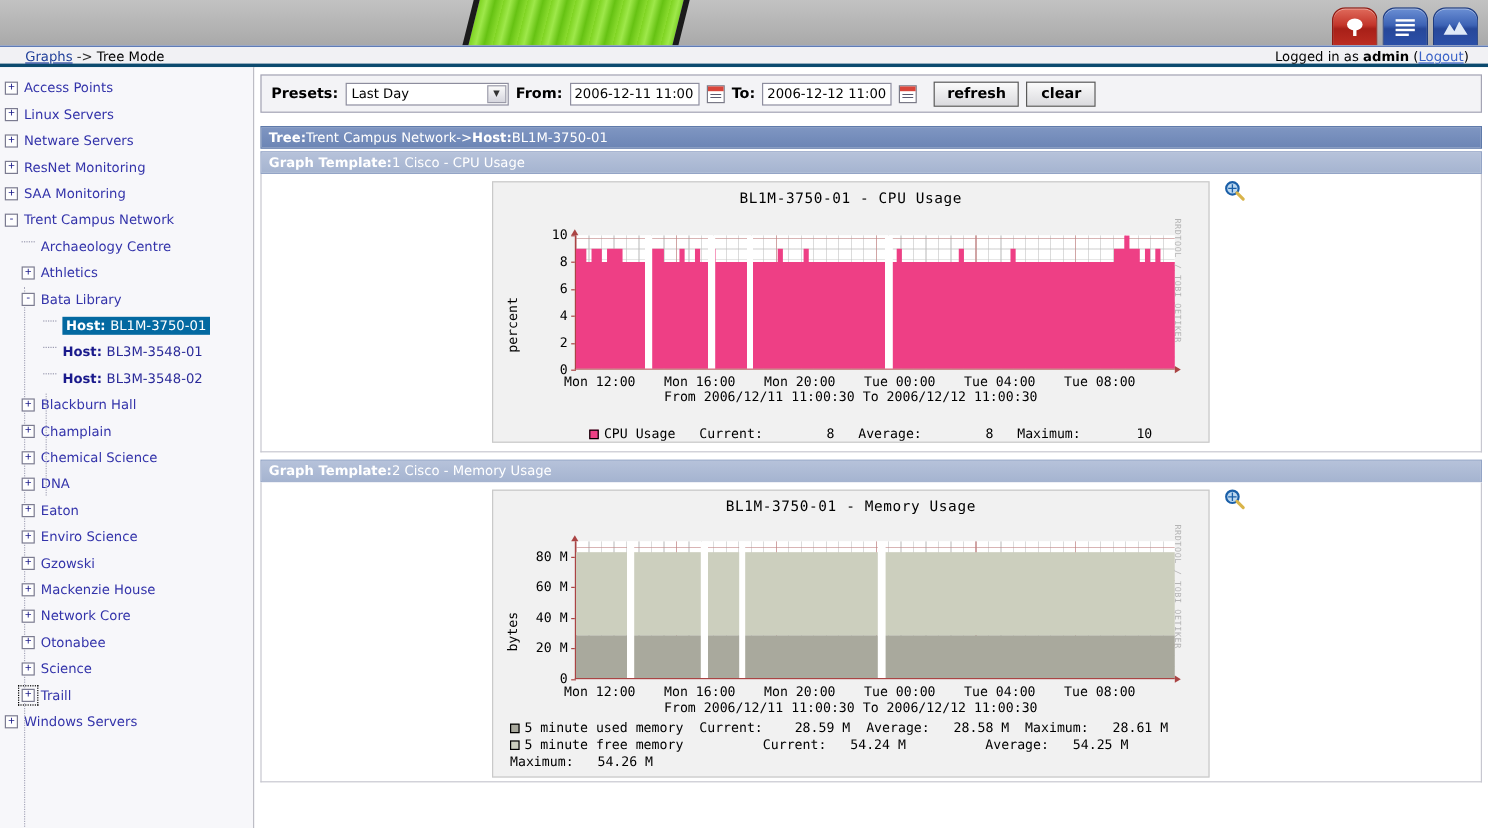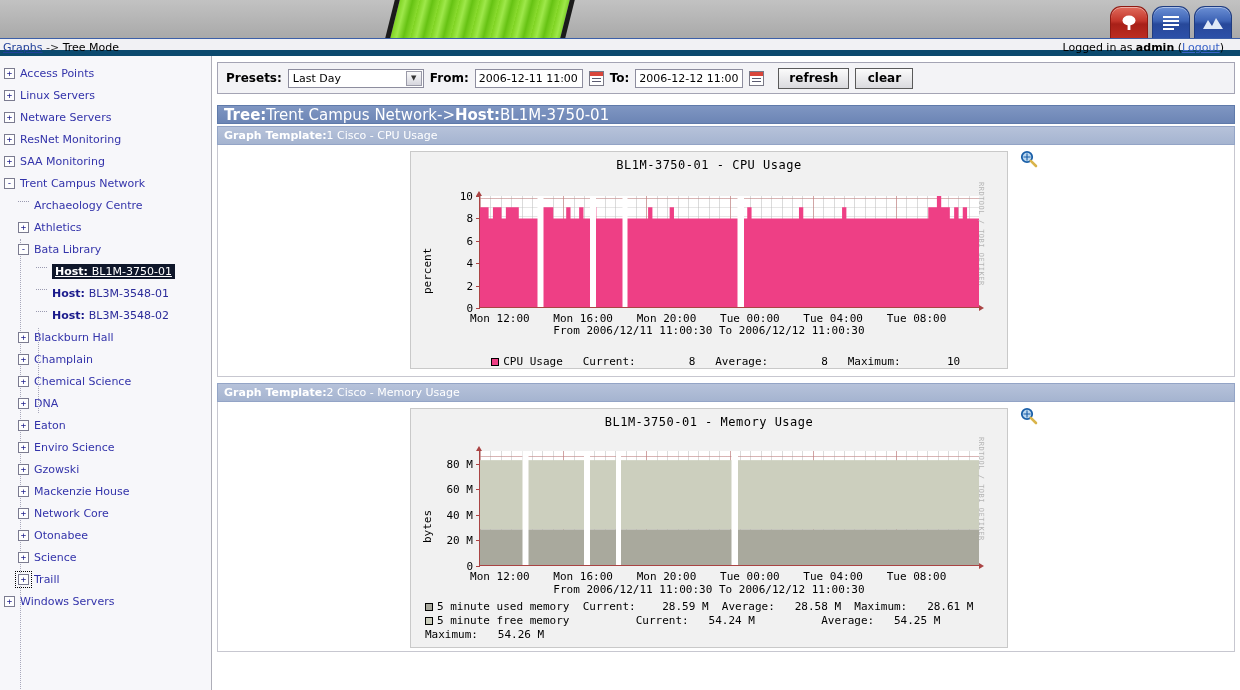--- a/index.html
+++ b/index.html
@@ -70,23 +70,23 @@
   }
   .icon-tab.list { right: 50px; background: linear-gradient(#6b8fd4 0%, #3d63b5 45%, #27489a 55%, #2c50a8 100%); }
   .icon-tab.prev { right: 8px; background: linear-gradient(#6b8fd4 0%, #3d63b5 45%, #27489a 55%, #2c50a8 100%); }
 
   
   .breadcrumb-bar {
     position: relative;
     width: 1240px; height: 18px;
     background: #f1f1f4;
     border-top: 1px solid #3c5fa8;
-    border-bottom: 6px solid #0c4a6e;
-    font-size: 11px;
-    padding-left: 3px;
+    border-bottom: 3px solid #0c4a6e;
+    font-size: 11px;
+    padding-left: 21px;
     line-height: 17px;
   }
   .breadcrumb-bar a { color: #21409a; text-decoration: underline; }
   .breadcrumb-sep { color: #333; }
   .login-info {
     position: absolute; right: 16px; top: 0px;
     line-height: 17px; color: #000;
     white-space: nowrap;
   }
   .login-info b { font-weight: bold; }
@@ -128,23 +128,22 @@
     width: 11px; margin-right: 5px; flex: none;
     border-top: 1px dotted #9a9ab0;
     height: 1px;
     position: relative; top: -4px;
   }
   .tnode-label { color: #3333aa; cursor: pointer; }
   .tnode-label.plain { color: #3333aa; text-align: center; }
   .tnode-label.host { color: #2a2a99; }
   .tnode-label.host b { color: #1a1a8c; font-weight: bold; }
   .tnode-label.selected {
-    background: #0f172a; color: #ffffff;
+    background: #0369a1; color: #ffffff;
     padding: 1px 3px;
-    text-decoration: underline;
   }
   .tnode-label.selected b { color: #ffffff; }
   .indent1 { padding-left: 14px; }
   .indent2 { padding-left: 32px; }
   .guide {
     position: absolute; left: 20px; top: 183px;
     width: 1px; height: 452px;
     border-left: 1px dotted #a8a8bb;
   }
   .guide2 {
@@ -225,21 +224,21 @@
     cursor: pointer;
     color: #000;
   }
 
   
   .tree-header {
     width: 1018px; height: 19px;
     background: linear-gradient(#7f96c2, #6c85b5);
     border: 1px solid #5f7aaa;
     color: #ffffff;
-    font-size: 15px;
+    font-size: 11px;
     display: flex; align-items: center;
     padding-left: 6px;
     margin-bottom: 2px;
   }
   .tree-header b { font-weight: bold; }
   .tmpl-header {
     width: 1018px; height: 19px;
     background: linear-gradient(#b6c2da, #a5b4d0);
     border: 1px solid #93a4c6;
     color: #ffffff;

